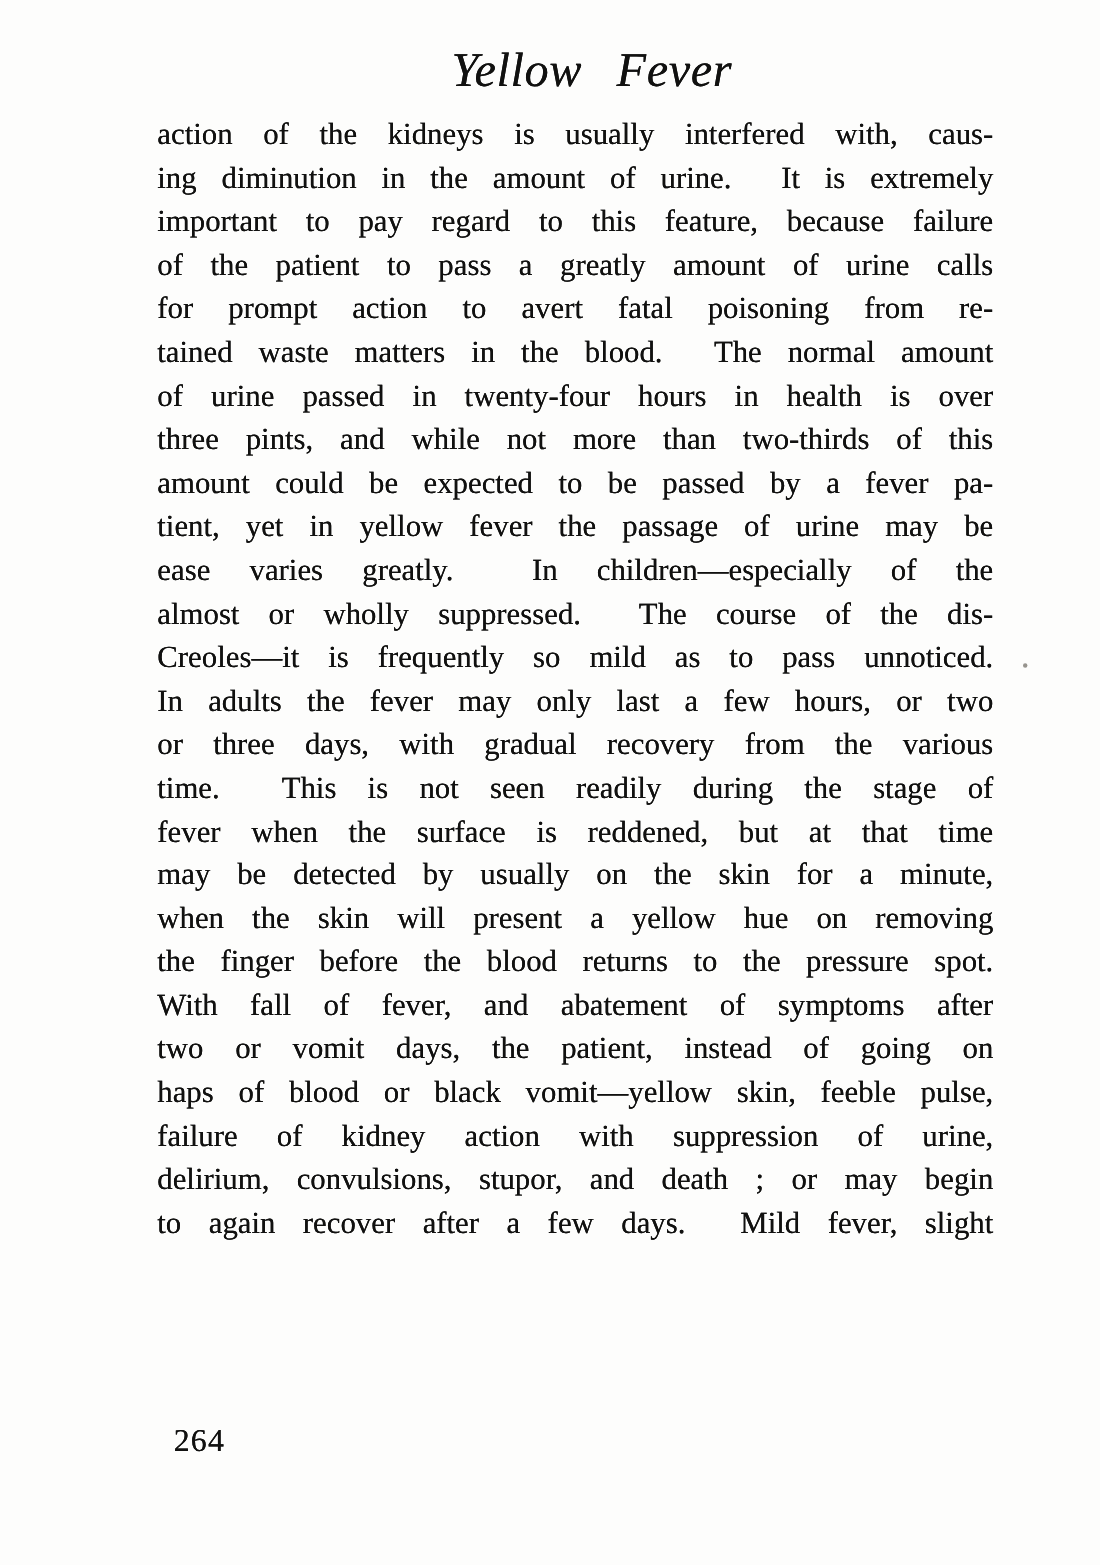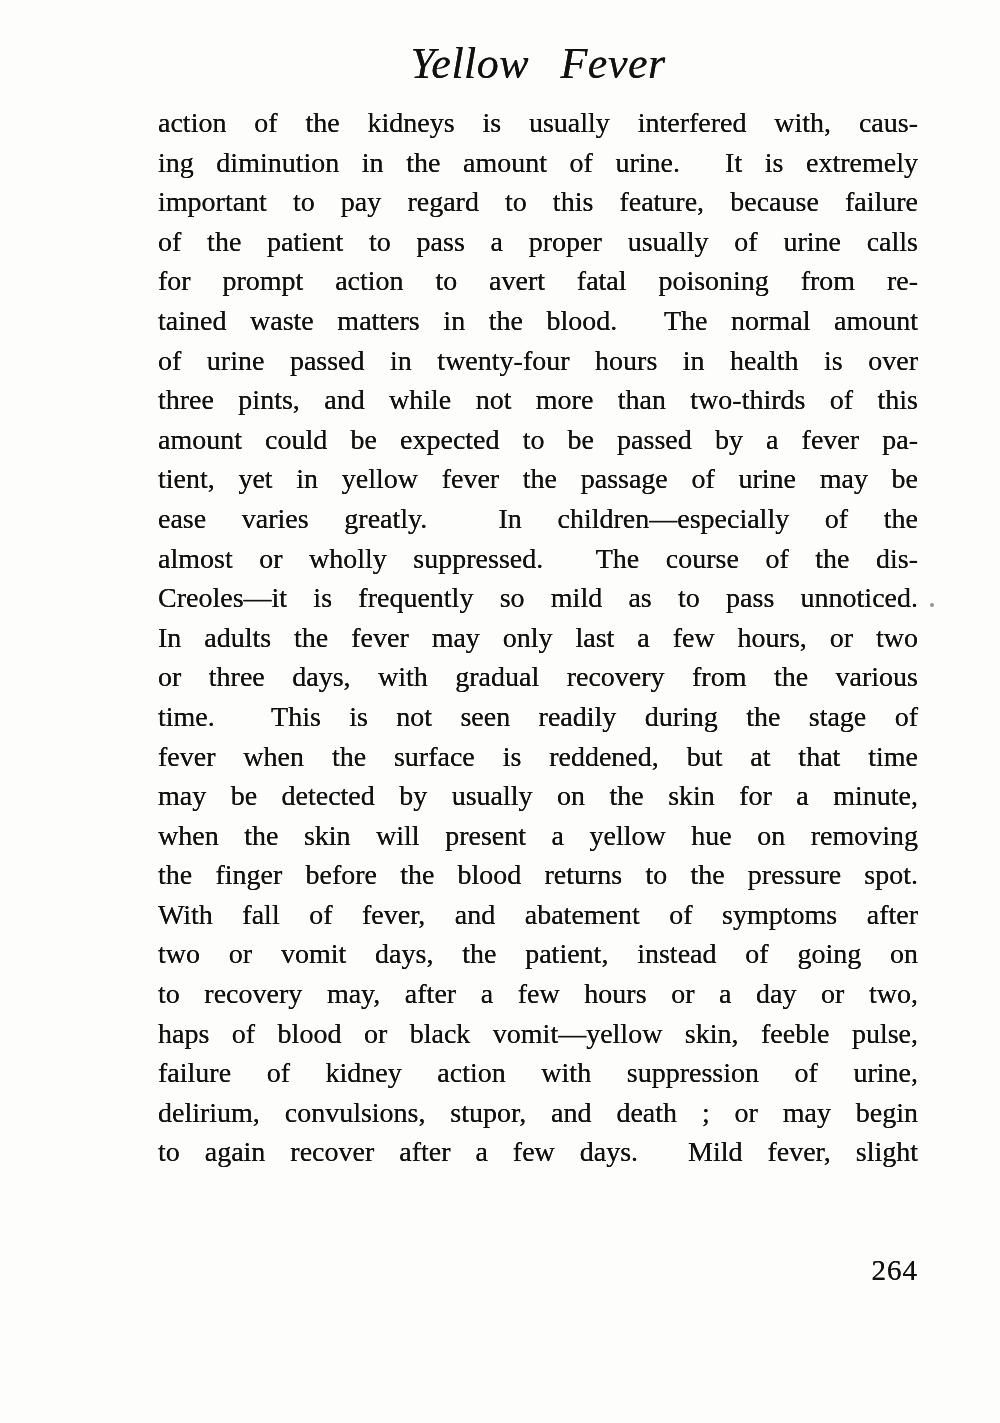--- a/index.html
+++ b/index.html
@@ -23,39 +23,39 @@
     width: 760px;
     text-align: center;
     font-style: italic;
     font-size: 44px;
     word-spacing: 0.45em;
     letter-spacing: 0.5px;
     text-shadow: 0 0 0.5px currentColor;
   }
   .body-text {
     position: absolute;
-    left: 158px;
+    left: 143px;
     top: 103px;
     width: 760px;
   }
   .line {
     font-size: 28px;
     line-height: 39.6px;
     height: 39.6px;
     text-align: justify;
     text-align-last: justify;
     text-shadow: 0 0 0.5px currentColor;
     white-space: normal;
   }
   .folio {
     position: absolute;
     left: 158px;
-    top: 1254px;
+    top: 1294px;
     width: 760px;
-    text-align: right;
+    text-align: left;
     font-size: 29px;
     letter-spacing: 1px;
     text-shadow: 0 0 0.5px currentColor;
   }
   .speckle {
     position: absolute;
     left: 930px;
     top: 603px;
     width: 4px;
     height: 4px;
@@ -66,40 +66,39 @@
 </head>
 <body>
 
 <div class="page">
   <div class="running-head">Yellow Fever</div>
 
   <div class="body-text">
       <div class="line">action of the kidneys is usually interfered with, caus-</div>
       <div class="line">ing diminution in the amount of urine.&nbsp; It is extremely</div>
       <div class="line">important to pay regard to this feature, because failure</div>
-      <div class="line">of the patient to pass a proper usually of urine calls</div>
+      <div class="line">of the patient to pass a greatly amount of urine calls</div>
       <div class="line">for prompt action to avert fatal poisoning from re-</div>
       <div class="line">tained waste matters in the blood.&nbsp; The normal amount</div>
       <div class="line">of urine passed in twenty-four hours in health is over</div>
       <div class="line">three pints, and while not more than two-thirds of this</div>
       <div class="line">amount could be expected to be passed by a fever pa-</div>
       <div class="line">tient, yet in yellow fever the passage of urine may be</div>
       <div class="line">ease varies greatly.&nbsp; In children—especially of the</div>
       <div class="line">almost or wholly suppressed.&nbsp; The course of the dis-</div>
       <div class="line">Creoles—it is frequently so mild as to pass unnoticed.</div>
       <div class="line">In adults the fever may only last a few hours, or two</div>
       <div class="line">or three days, with gradual recovery from the various</div>
       <div class="line">time.&nbsp; This is not seen readily during the stage of</div>
       <div class="line">fever when the surface is reddened, but at that time</div>
       <div class="line">may be detected by usually on the skin for a minute,</div>
       <div class="line">when the skin will present a yellow hue on removing</div>
       <div class="line">the finger before the blood returns to the pressure spot.</div>
       <div class="line">With fall of fever, and abatement of symptoms after</div>
       <div class="line">two or vomit days, the patient, instead of going on</div>
-      <div class="line">to recovery may, after a few hours or a day or two,</div>
       <div class="line">haps of blood or black vomit—yellow skin, feeble pulse,</div>
       <div class="line">failure of kidney action with suppression of urine,</div>
       <div class="line">delirium, convulsions, stupor, and death ; or may begin</div>
       <div class="line">to again recover after a few days.&nbsp; Mild fever, slight</div>
     </div>
 
   <div class="folio">264</div>
 
   <div class="speckle"></div>
 </div>

